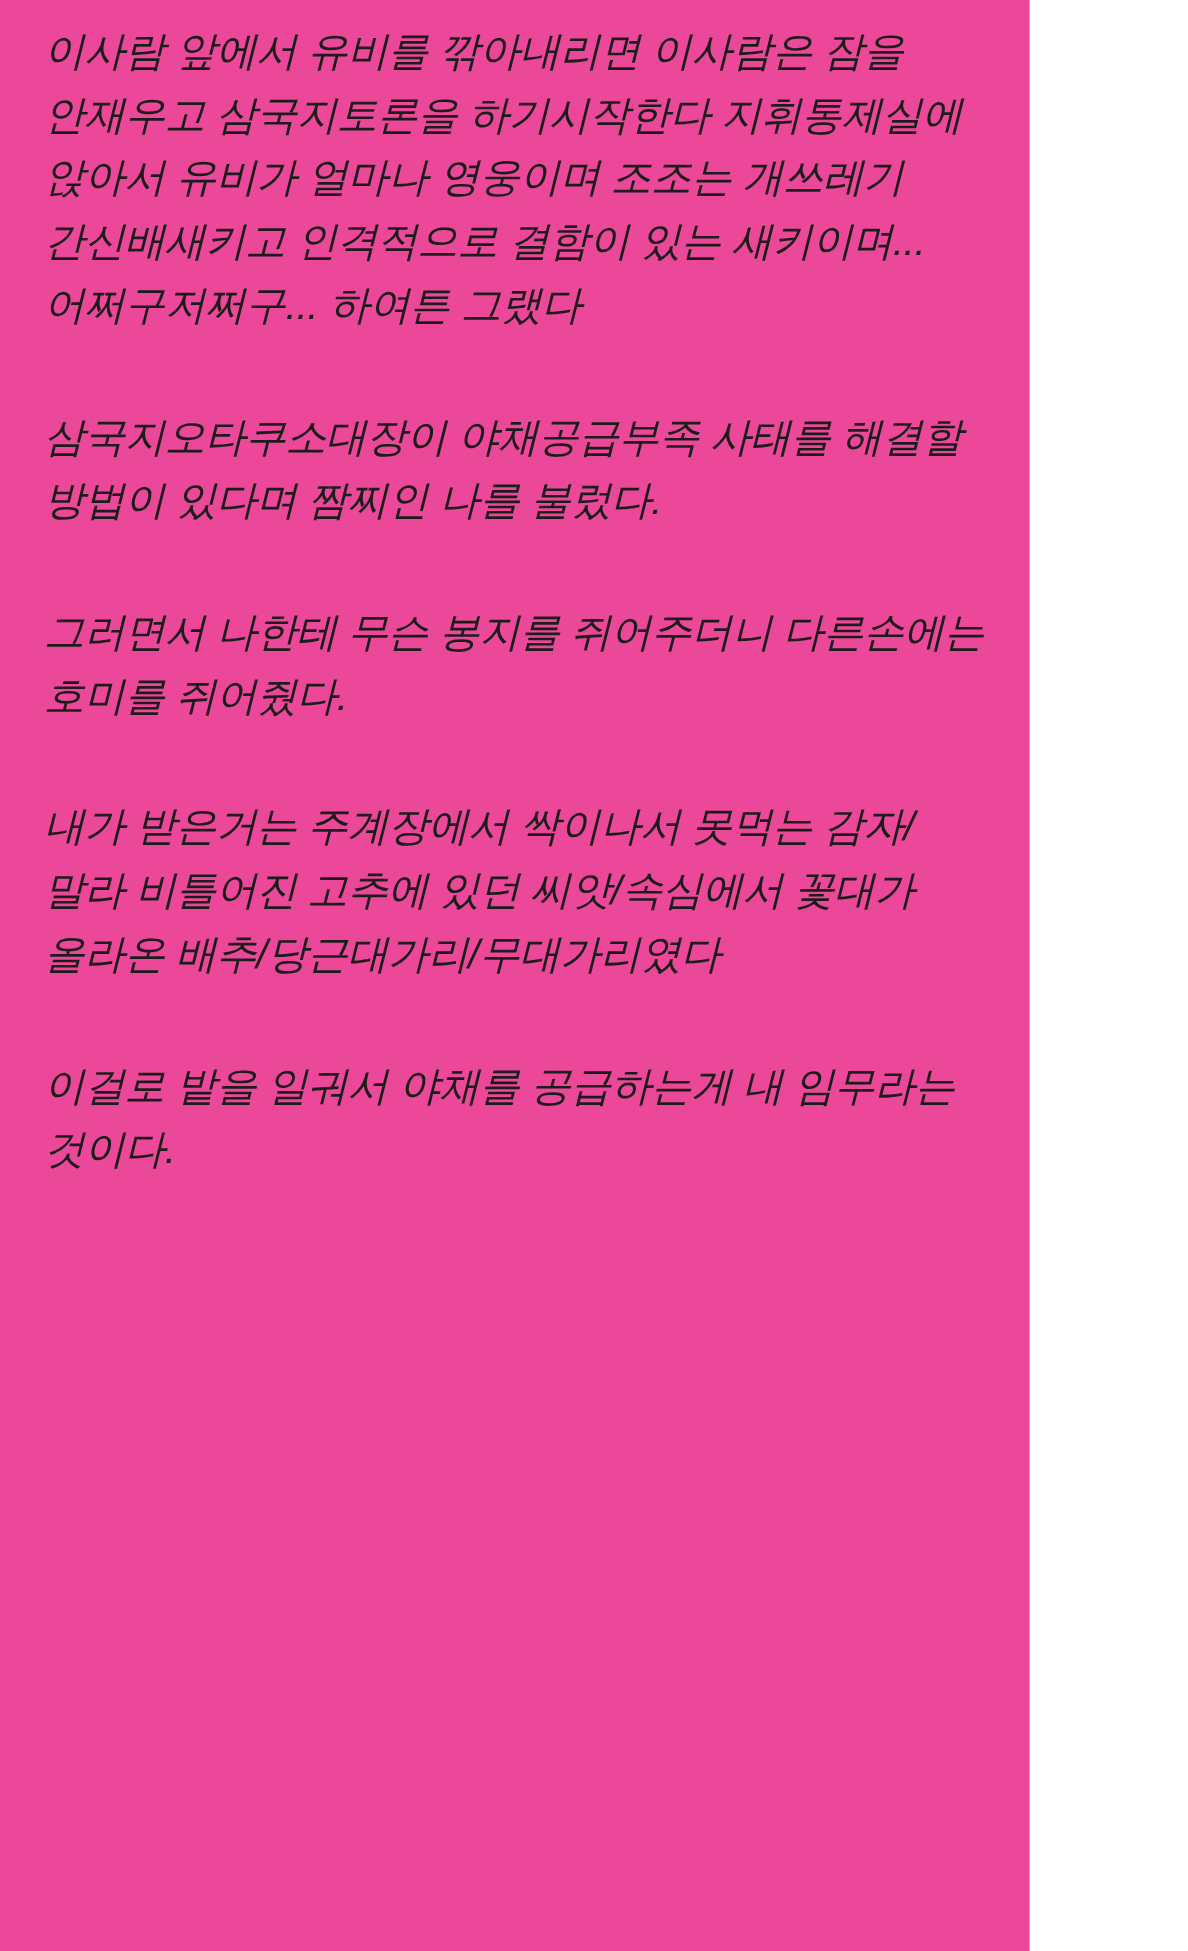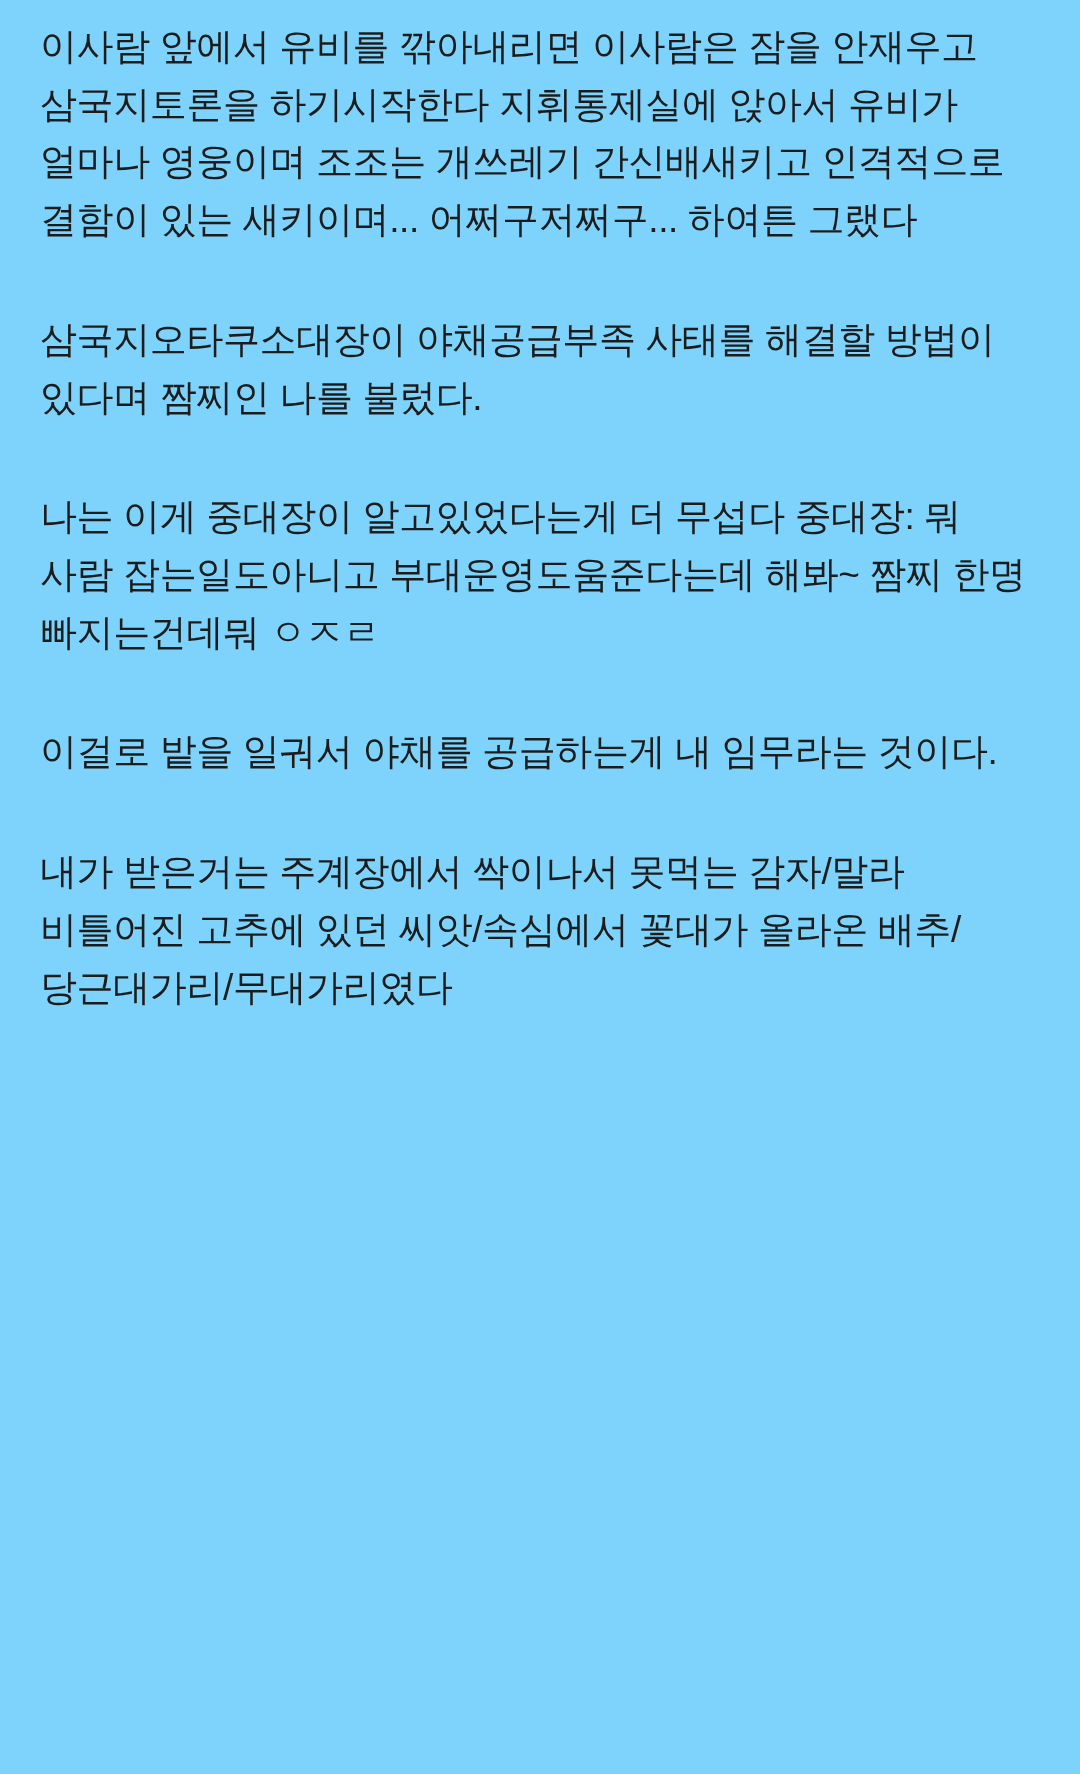--- a/index.html
+++ b/index.html
@@ -7,25 +7,26 @@
     padding: 0;
     background: #ffffff;
   }
   body {
     width: 1080px;
     min-height: 1774px;
     font-family: "Liberation Sans", "DejaVu Sans", sans-serif;
     color: #1a1a1a;
   }
   .page {
-    width: 1080px;
+    width: 936px;
     min-height: 1774px;
     box-sizing: border-box;
     padding: 18px 40px 0 40px;
-    background: #7dd3fc;
+    background: #ec4899;
+    font-style: italic;
   }
   .article {
     display: block;
   }
   .para {
     font-size: 37px;
     line-height: 1.56;
     letter-spacing: -0.4px;
     font-weight: 400;
     color: #1c1c1c;
@@ -37,17 +38,17 @@
     margin-bottom: 0;
   }
 </style>
 </head>
 <body>
 
 <div class="page">
   <div class="article">
     <p class="para">이사람 앞에서 유비를 깎아내리면 이사람은 잠을 안재우고 삼국지토론을 하기시작한다 지휘통제실에 앉아서 유비가 얼마나 영웅이며 조조는 개쓰레기 간신배새키고 인격적으로 결함이 있는 새키이며... 어쩌구저쩌구... 하여튼 그랬다</p>
     <p class="para">삼국지오타쿠소대장이 야채공급부족 사태를 해결할 방법이 있다며 짬찌인 나를 불렀다.</p>
-    <p class="para">나는 이게 중대장이 알고있었다는게 더 무섭다 중대장: 뭐 사람 잡는일도아니고 부대운영도움준다는데 해봐~ 짬찌 한명 빠지는건데뭐 ㅇㅈㄹ</p>
+    <p class="para">그러면서 나한테 무슨 봉지를 쥐어주더니 다른손에는 호미를 쥐어줬다.</p>
+    <p class="para">내가 받은거는 주계장에서 싹이나서 못먹는 감자/말라 비틀어진 고추에 있던 씨앗/속심에서 꽃대가 올라온 배추/당근대가리/무대가리였다</p>
     <p class="para">이걸로 밭을 일궈서 야채를 공급하는게 내 임무라는 것이다.</p>
-    <p class="para">내가 받은거는 주계장에서 싹이나서 못먹는 감자/말라 비틀어진 고추에 있던 씨앗/속심에서 꽃대가 올라온 배추/당근대가리/무대가리였다</p>
   </div>
 </div>
 
 </body></html>

